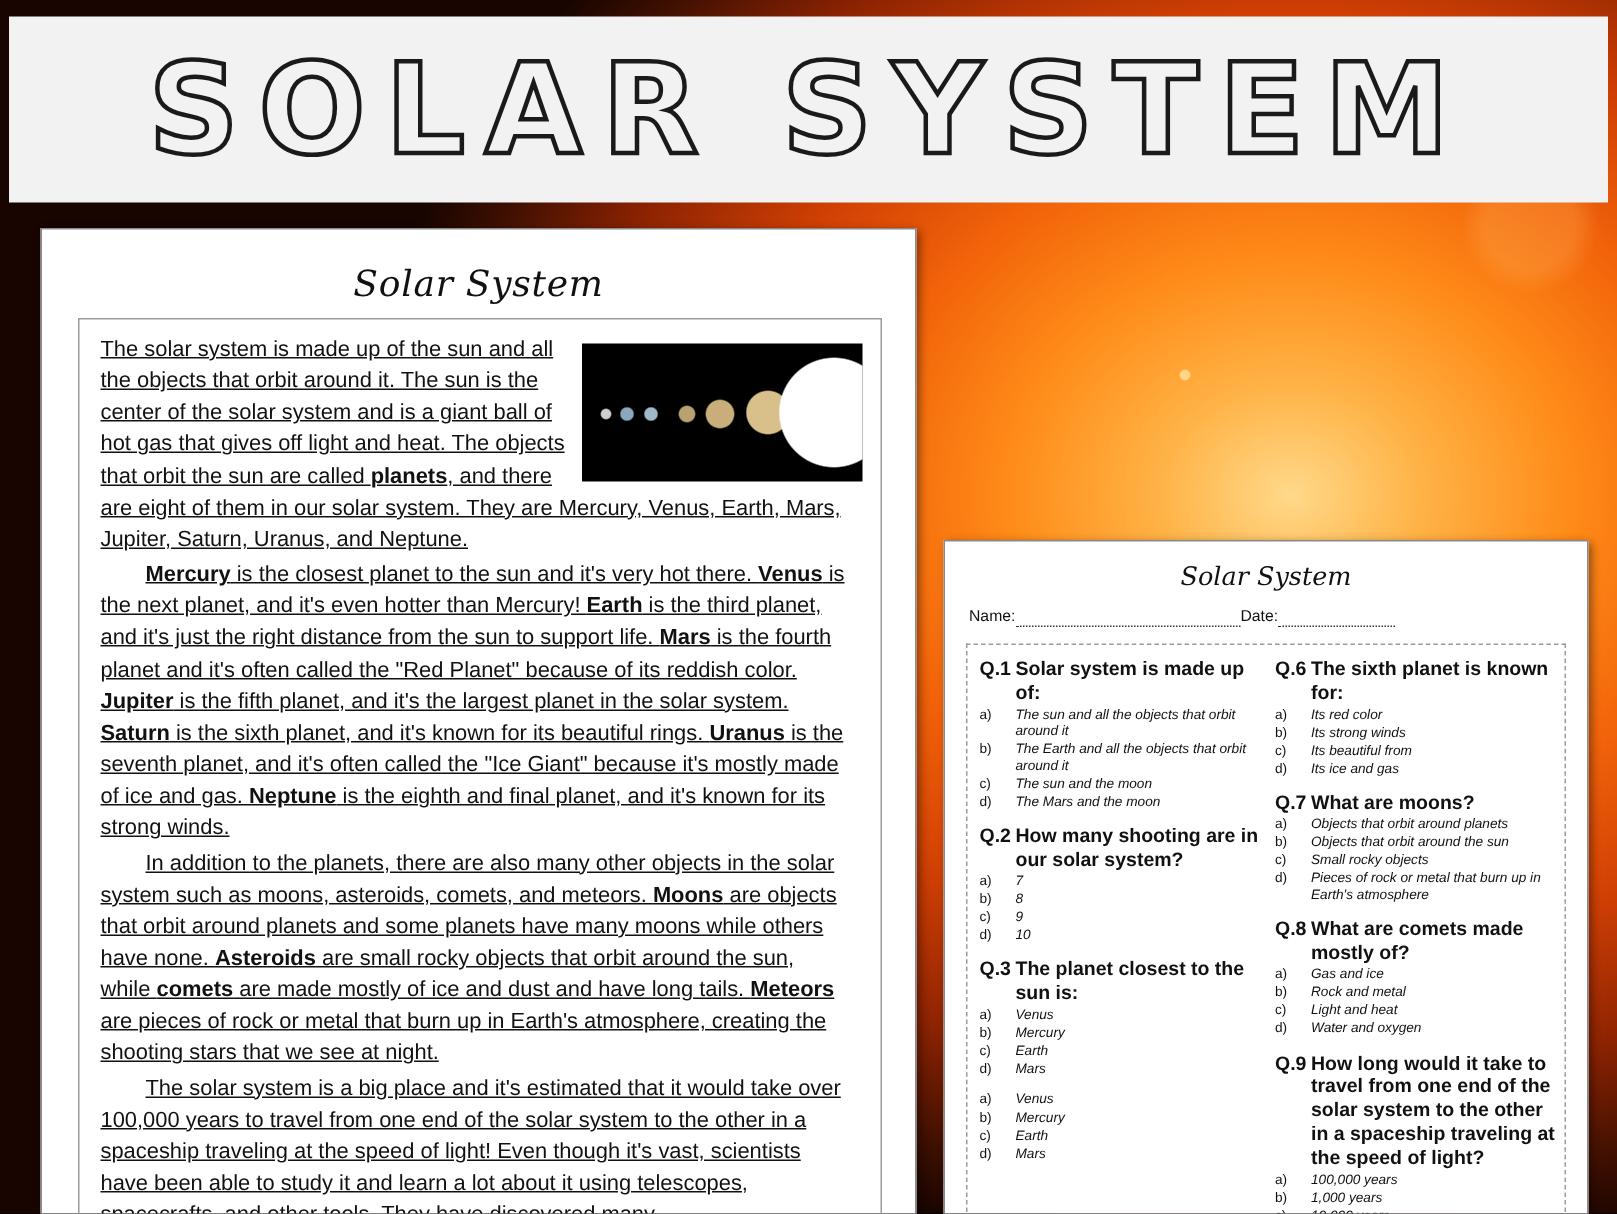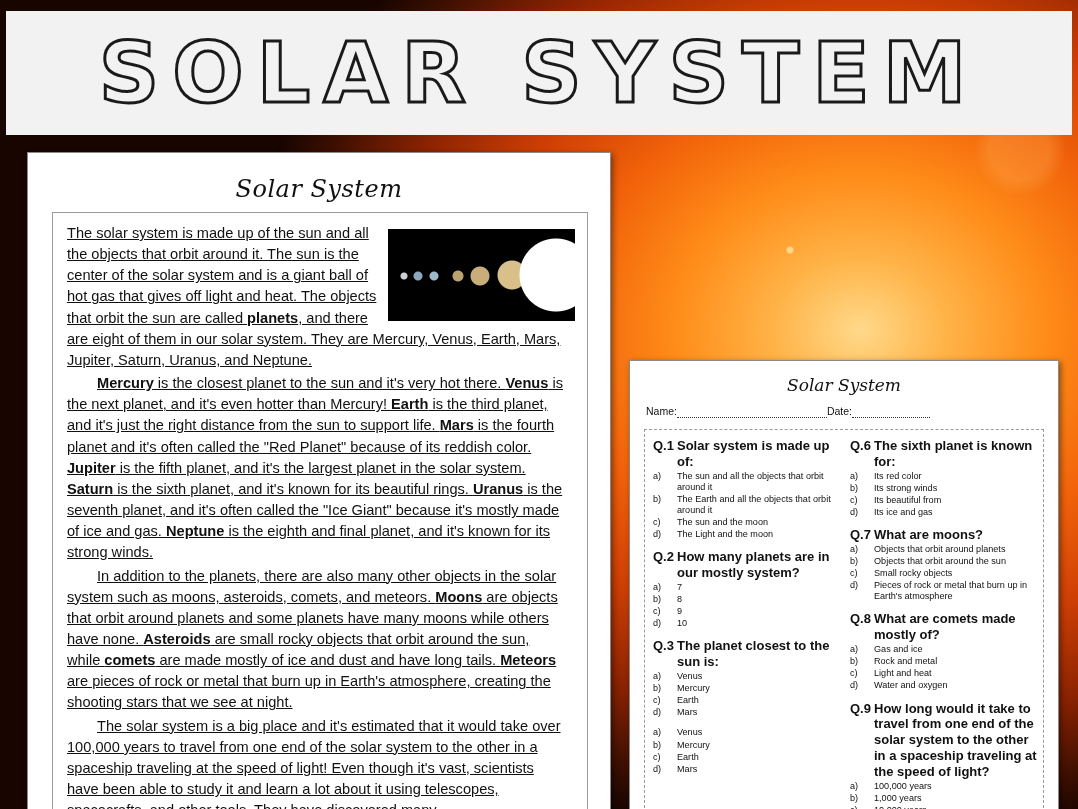--- a/index.html
+++ b/index.html
@@ -168,21 +168,21 @@
   .q-num { width: 24px; flex: none; }
   .q-text { flex: 1; }
   .opt {
     display: flex;
     font-size: 9.1px;
     color: #111;
     line-height: 1.22;
     margin-top: 1px;
   }
   .opt-letter { width: 24px; flex: none; }
-  .opt-text { flex: 1; }
+  .opt-text { flex: 1; font-style: italic; }
 </style>
 </head>
 <body>
 
 <div class="bg-photo"></div>
 
 <div class="title-banner">
   <div class="title-text">SOLAR SYSTEM</div>
 </div>
 
@@ -221,28 +221,28 @@
         <div class="opt">
             <span class="opt-letter">b)</span>
             <span class="opt-text">The Earth and all the objects that orbit around it</span>
           </div>
         <div class="opt">
             <span class="opt-letter">c)</span>
             <span class="opt-text">The sun and the moon</span>
           </div>
         <div class="opt">
             <span class="opt-letter">d)</span>
-            <span class="opt-text">The Light and the moon</span>
+            <span class="opt-text">The Mars and the moon</span>
           </div>
       </div>
 
       <div class="q-block">
         <div class="q-head">
           <span class="q-num">Q.2</span>
-          <span class="q-text">How many planets are in our mostly system?</span>
+          <span class="q-text">How many shooting are in our solar system?</span>
         </div>
         <div class="opt">
             <span class="opt-letter">a)</span>
             <span class="opt-text">7</span>
           </div>
         <div class="opt">
             <span class="opt-letter">b)</span>
             <span class="opt-text">8</span>
           </div>
         <div class="opt">

